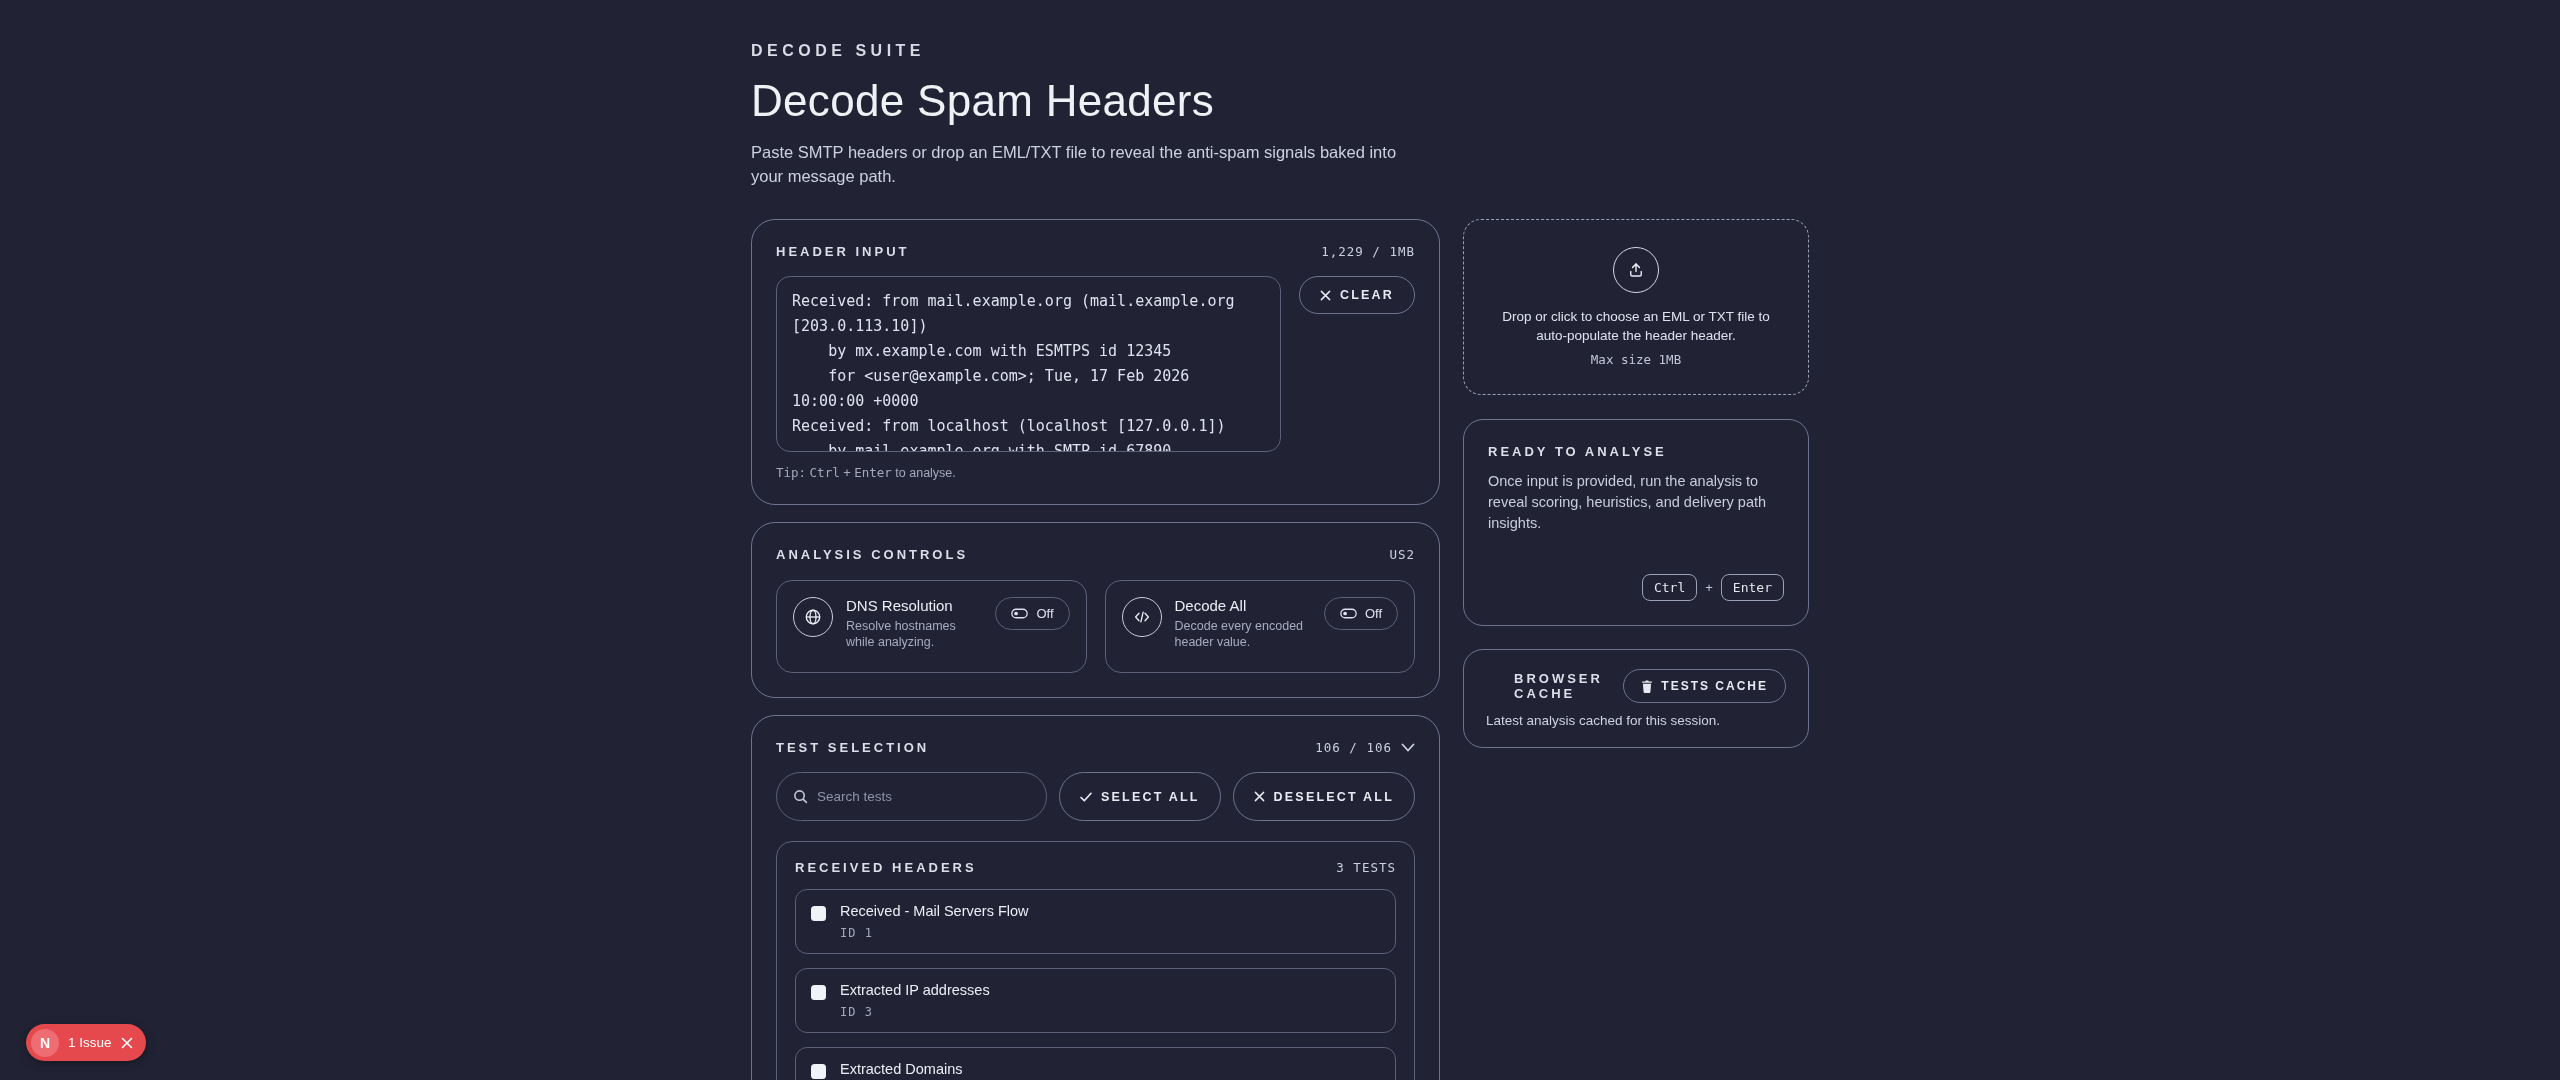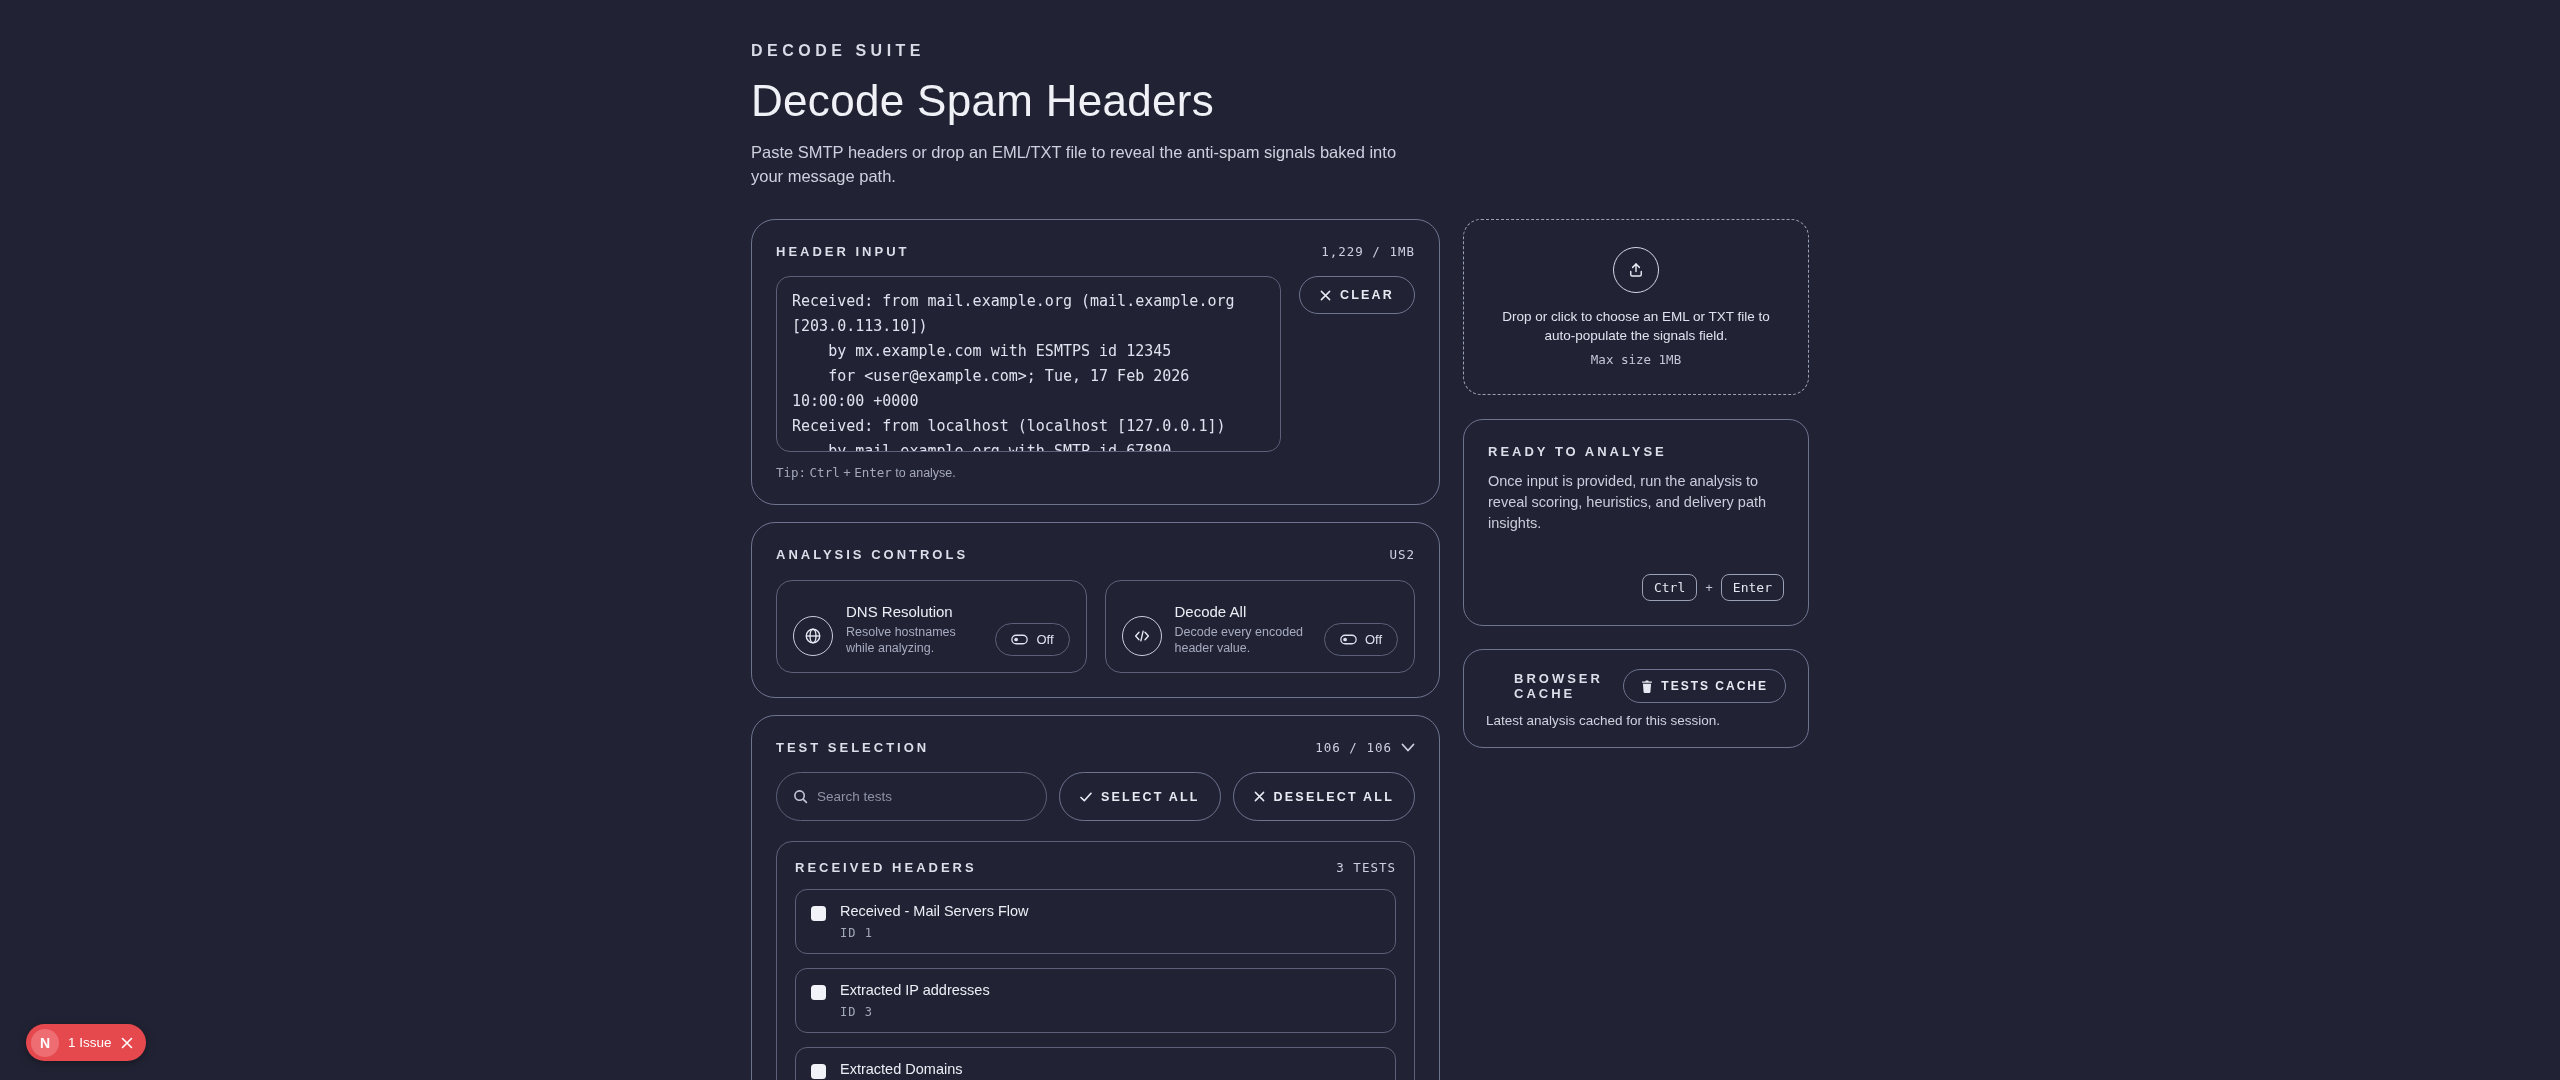--- a/index.html
+++ b/index.html
@@ -48,21 +48,21 @@
     color:#e8eaf3;font-family:var(--sans);font-size:12.5px;font-weight:700;letter-spacing:2.2px;
     padding:11px 20px;cursor:pointer;white-space:nowrap;
   }
   .tip-line{margin-top:13px;font-size:12.5px;color:#a3a8bc;}
   .tip-line .k{font-family:var(--mono);}
 
   
   .cards-row{display:flex;gap:18px;margin-top:18px;}
   .control-card{
     flex:1;border:1px solid var(--soft-border);border-radius:16px;
-    padding:16px 16px;display:flex;align-items:flex-end;gap:13px;min-height:93px;
+    padding:16px 16px;display:flex;align-items:flex-start;gap:13px;min-height:93px;
   }
   .icon-circle{
     width:40px;height:40px;flex:none;border:1.5px solid #c9cddd;border-radius:50%;
     display:flex;align-items:center;justify-content:center;color:#e8eaf3;
   }
   .card-text{flex:1;}
   .card-title{font-size:15px;font-weight:500;color:#eceef5;}
   .card-desc{margin-top:4px;font-size:12.5px;line-height:16px;color:#a7abc0;max-width:135px;}
   .toggle-pill{
     flex:none;display:inline-flex;align-items:center;gap:8px;
@@ -314,21 +314,21 @@
     <div class="col-right">
 
       <div class="dropzone">
         <div class="upload-circle">
           <svg width="18" height="18" viewBox="0 0 24 24" fill="none" stroke="currentColor" stroke-width="1.9" stroke-linecap="round" stroke-linejoin="round">
             <path d="M12 14 V4"></path>
               <path d="M7.5 8.5 L12 4 L16.5 8.5"></path>
               <path d="M5 14 v4 a2 2 0 0 0 2 2 h10 a2 2 0 0 0 2 -2 v-4"></path>
           </svg>
         </div>
-        <div class="dropzone-text">Drop or click to choose an EML or TXT file to auto-populate the signals field.</div>
+        <div class="dropzone-text">Drop or click to choose an EML or TXT file to auto-populate the header header.</div>
         <div class="dropzone-max">Max size 1MB</div>
       </div>
 
       <section class="ready-panel">
         <div class="section-label">READY TO ANALYSE</div>
         <p class="ready-desc">Once input is provided, run the analysis to reveal scoring, heuristics, and delivery path insights.</p>
         <div class="kbd-row">
           <span class="kbd">Ctrl</span>
           <span class="kbd-plus">+</span>
           <span class="kbd">Enter</span>

